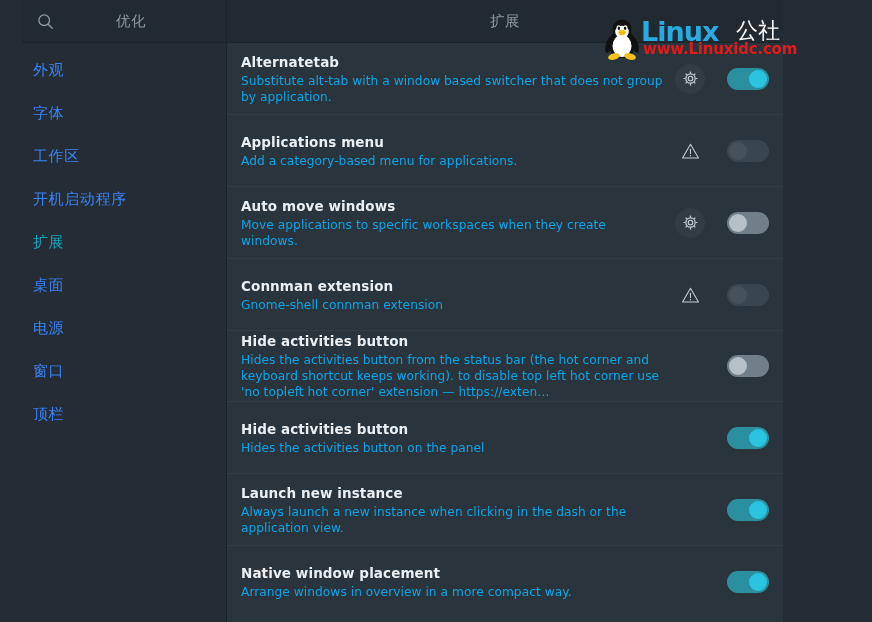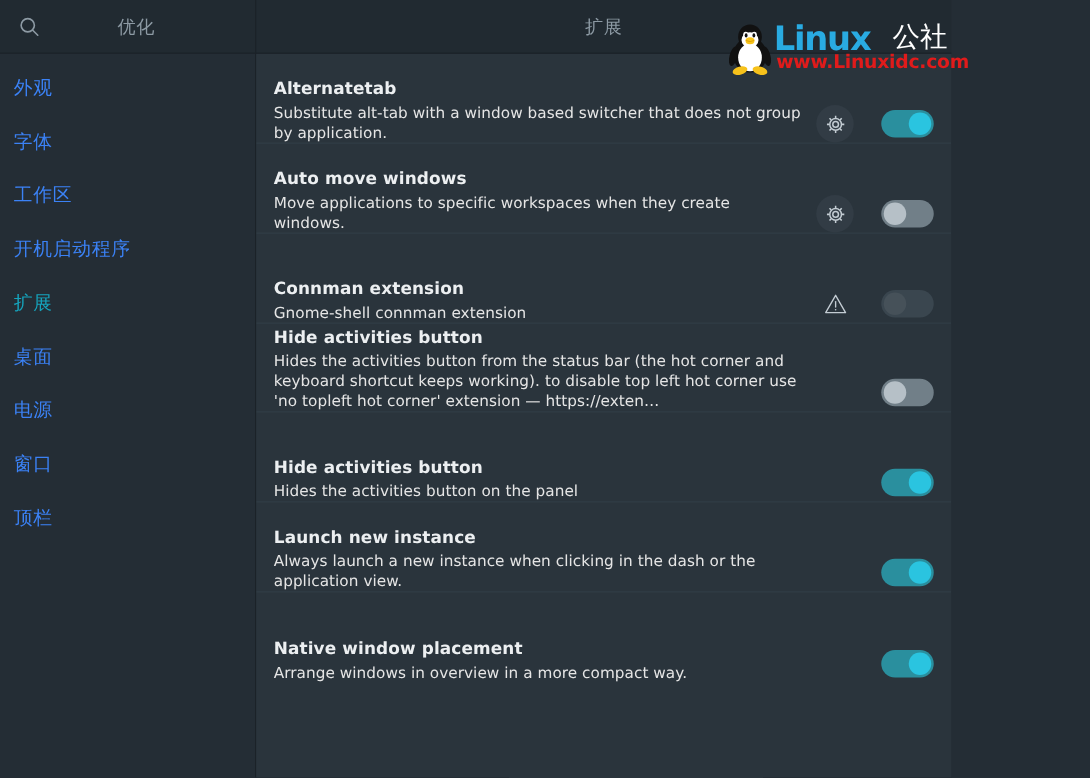--- a/index.html
+++ b/index.html
@@ -13,20 +13,21 @@
     -webkit-font-smoothing: antialiased;
   }
 
   #app {
     position: relative;
     width: 761px;
     height: 622px;
     display: flex;
     flex-direction: column;
     background: #242d35;
+    margin-left: 22px;
   }
 
   
   .headerbar {
     position: relative;
     height: 43px;
     min-height: 43px;
     display: flex;
     align-items: center;
     background: #212a31;
@@ -165,21 +166,21 @@
   
   .content {
     flex: 1;
     background: #2a343c;
     overflow: hidden;
     position: relative;
   }
 
   .ext-row {
     display: flex;
-    align-items: flex-end;
+    align-items: center;
     padding: 0 14px 0 14px;
     border-bottom: 1px solid #313c45;
     position: relative;
   }
   .ext-row:last-child { border-bottom: none; }
 
   .ext-text {
     flex: 1;
     min-width: 0;
     padding-right: 12px;
@@ -188,21 +189,21 @@
   .ext-title {
     font-size: 13.5px;
     font-weight: bold;
     color: #eceff1;
     line-height: 18px;
     letter-spacing: .1px;
   }
 
   .ext-desc {
     font-size: 12.2px;
-    color: #e5e5e5;
+    color: #0ea5e9;
     line-height: 16px;
     margin-top: 2px;
     letter-spacing: .05px;
   }
 
   .ext-ctrls {
     display: flex;
     align-items: center;
     flex-shrink: 0;
     gap: 22px;
@@ -357,20 +358,38 @@
                 </svg>
               </div>
             </div>
             <div class="toggle on">
               <div class="knob"></div>
             </div>
           </div>
         </div>
         <div class="ext-row" style="height: 72px;">
           <div class="ext-text">
+            <div class="ext-title">Applications menu</div>
+            <div class="ext-desc">Add a category-based menu for applications.</div>
+          </div>
+          <div class="ext-ctrls">
+            <div class="icon-slot">
+              <svg width="19" height="18" viewBox="0 0 22 20" fill="none" stroke="#c3ccd3" stroke-width="1.25" stroke-linejoin="round">
+                <path d="M11 2.2 L20.2 18.2 L1.8 18.2 Z"></path>
+                <line x1="11" y1="8" x2="11" y2="13" stroke-linecap="round"></line>
+                <circle cx="11" cy="15.5" r="0.75" fill="#c3ccd3" stroke="none"></circle>
+              </svg>
+            </div>
+            <div class="toggle disabled">
+              <div class="knob"></div>
+            </div>
+          </div>
+        </div>
+        <div class="ext-row" style="height: 72px;">
+          <div class="ext-text">
             <div class="ext-title">Auto move windows</div>
             <div class="ext-desc">Move applications to specific workspaces when they create windows.</div>
           </div>
           <div class="ext-ctrls">
             <div class="icon-slot">
               <div class="gear-badge">
                 <svg width="17" height="17" viewBox="0 0 24 24" fill="none" stroke="#c3ccd3" stroke-width="1.7">
                   <circle cx="12" cy="12" r="3.2"></circle>
                   <path d="M12 2.2v2.6M12 19.2v2.6M2.2 12h2.6M19.2 12h2.6M5.1 5.1l1.85 1.85M17.05 17.05l1.85 1.85M18.9 5.1l-1.85 1.85M6.95 17.05L5.1 18.9"></path>
                   <circle cx="12" cy="12" r="6.6"></circle>

